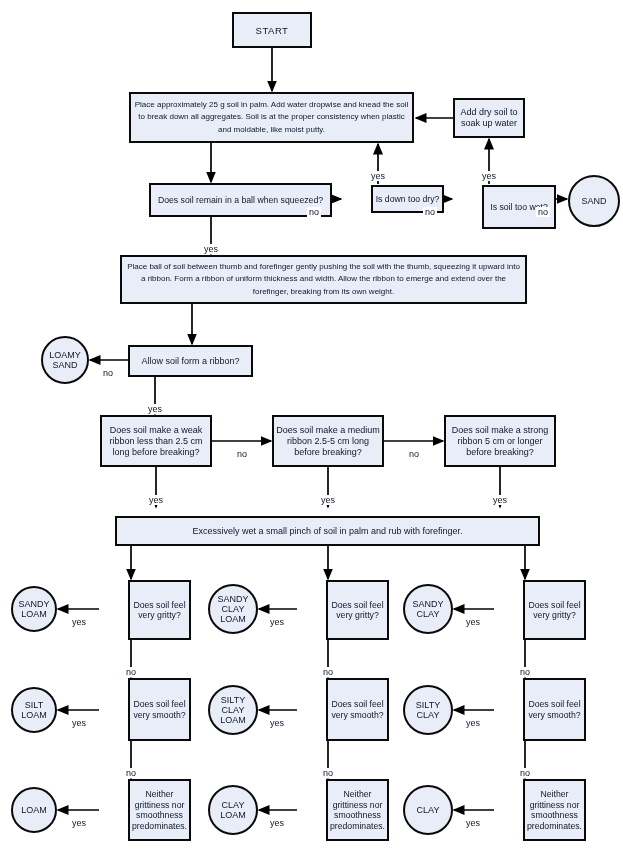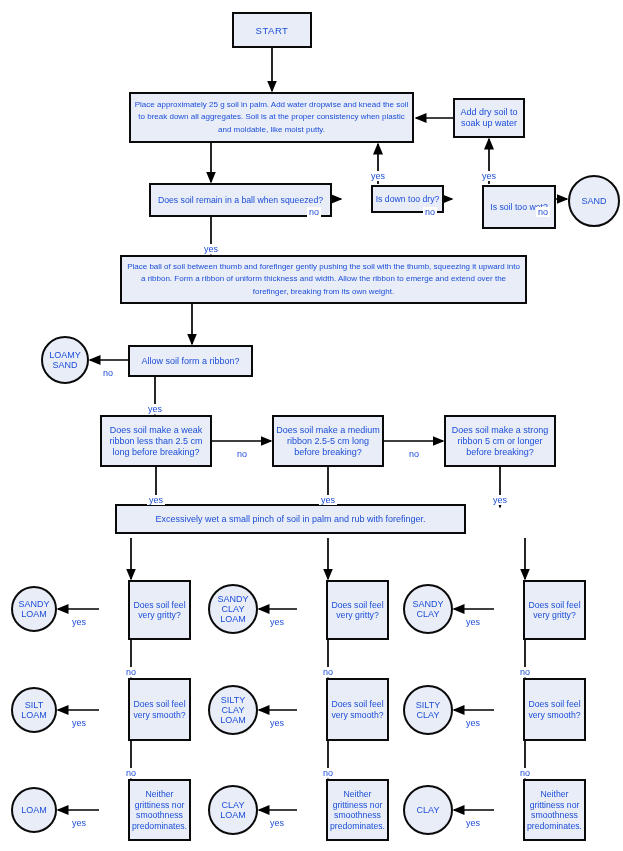--- a/index.html
+++ b/index.html
@@ -1,18 +1,18 @@
 <!DOCTYPE html>
 <html><head>
 <meta charset="utf-8">
 <style>
   html,body{margin:0;padding:0;background:#ffffff;}
   #canvas{
     position:relative;width:623px;height:851px;background:#ffffff;
-    font-family:"Liberation Sans",sans-serif;color:#1d4ed8;overflow:hidden;
+    font-family:"Liberation Sans",sans-serif;color:#0f172a;overflow:hidden;
   }
   #wires{position:absolute;left:0;top:0;width:623px;height:851px;}
   .node{
     position:absolute;box-sizing:border-box;background:#e8edf8;border:2px solid #0a0a0a;
     display:flex;align-items:center;justify-content:center;text-align:center;
     font-size:9px;line-height:11px;padding:2px;
   }
   .tiny{font-size:8px;line-height:12.5px;padding:2px 3px;}
   .sm{font-size:8.7px;line-height:10.5px;padding:1px;margin-left:29px;}
   .circle{border-radius:50%;white-space:pre-line;line-height:10px;padding:0;}
@@ -93,21 +93,21 @@
 
   <div class="node circle" style="left:41px;top:336px;width:48px;height:48px">LOAMY
 SAND</div>
 
   <div class="node" style="left:100px;top:415px;width:112px;height:52px">Does soil make a weak ribbon less than 2.5 cm long before breaking?</div>
 
   <div class="node" style="left:272px;top:415px;width:112px;height:52px">Does soil make a medium ribbon 2.5-5 cm long before breaking?</div>
 
   <div class="node" style="left:444px;top:415px;width:112px;height:52px">Does soil make a strong ribbon 5 cm or longer before breaking?</div>
 
-  <div class="node" style="left:115px;top:504px;width:351px;height:30px">Excessively wet a small pinch of soil in palm and rub with forefinger.</div>
+  <div class="node" style="left:115px;top:516px;width:425px;height:30px">Excessively wet a small pinch of soil in palm and rub with forefinger.</div>
 
   <div class="node sm" style="left:99px;top:580px;width:63px;height:60px">Does soil feel very gritty?</div>
   <div class="node sm" style="left:99px;top:678px;width:63px;height:63px">Does soil feel very smooth?</div>
   <div class="node sm" style="left:99px;top:779px;width:63px;height:62px">Neither grittiness nor smoothness predominates.</div>
   <div class="node circle" style="left:11px;top:586px;width:46px;height:46px">SANDY
 LOAM</div>
   <div class="node circle" style="left:11px;top:687px;width:46px;height:46px">SILT
 LOAM</div>
   <div class="node circle" style="left:11px;top:787px;width:46px;height:46px">LOAM</div>
 

